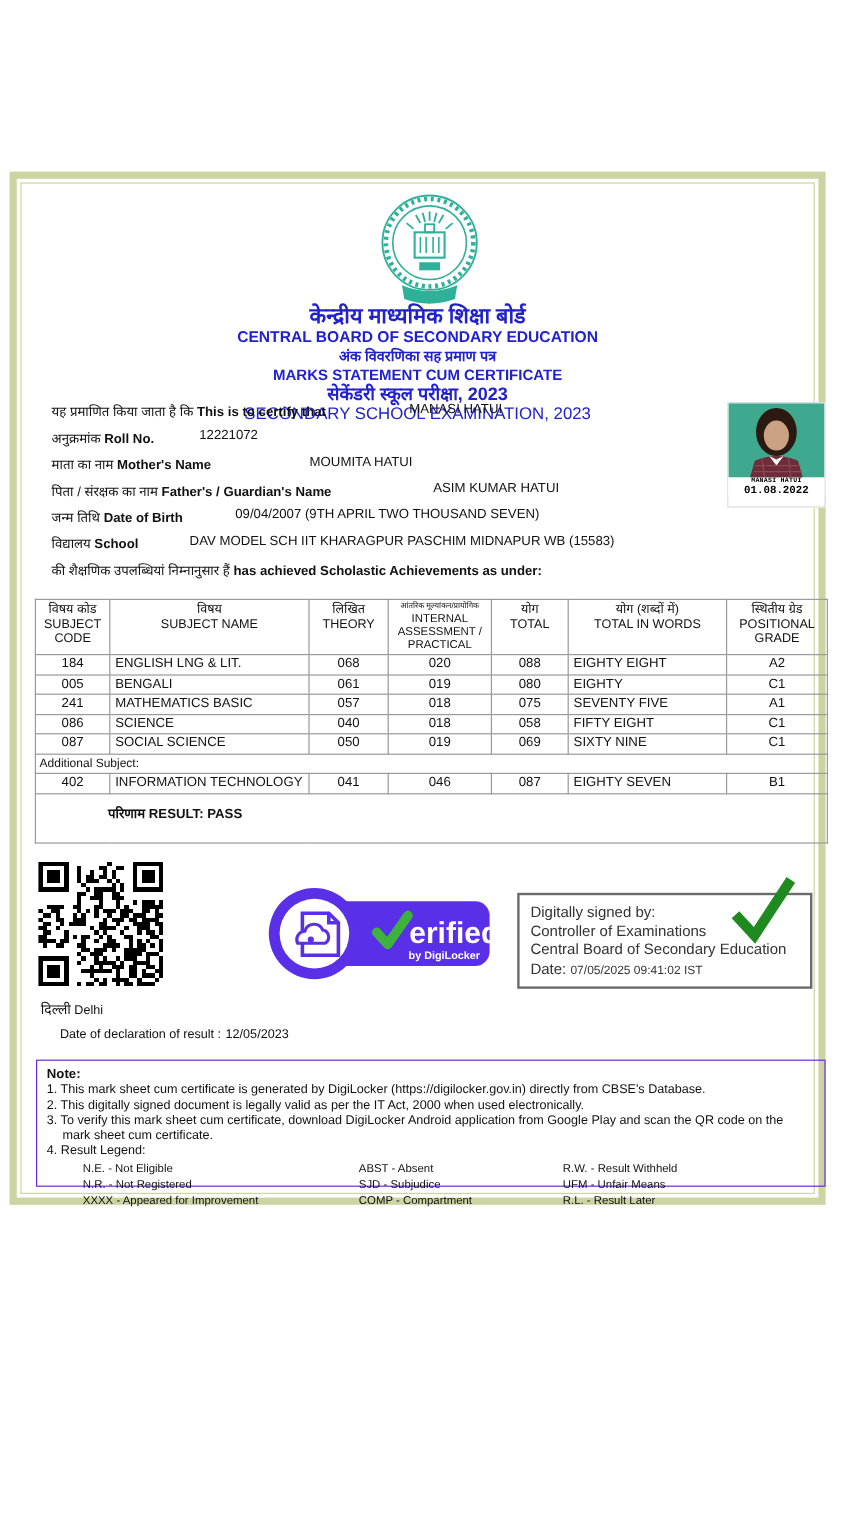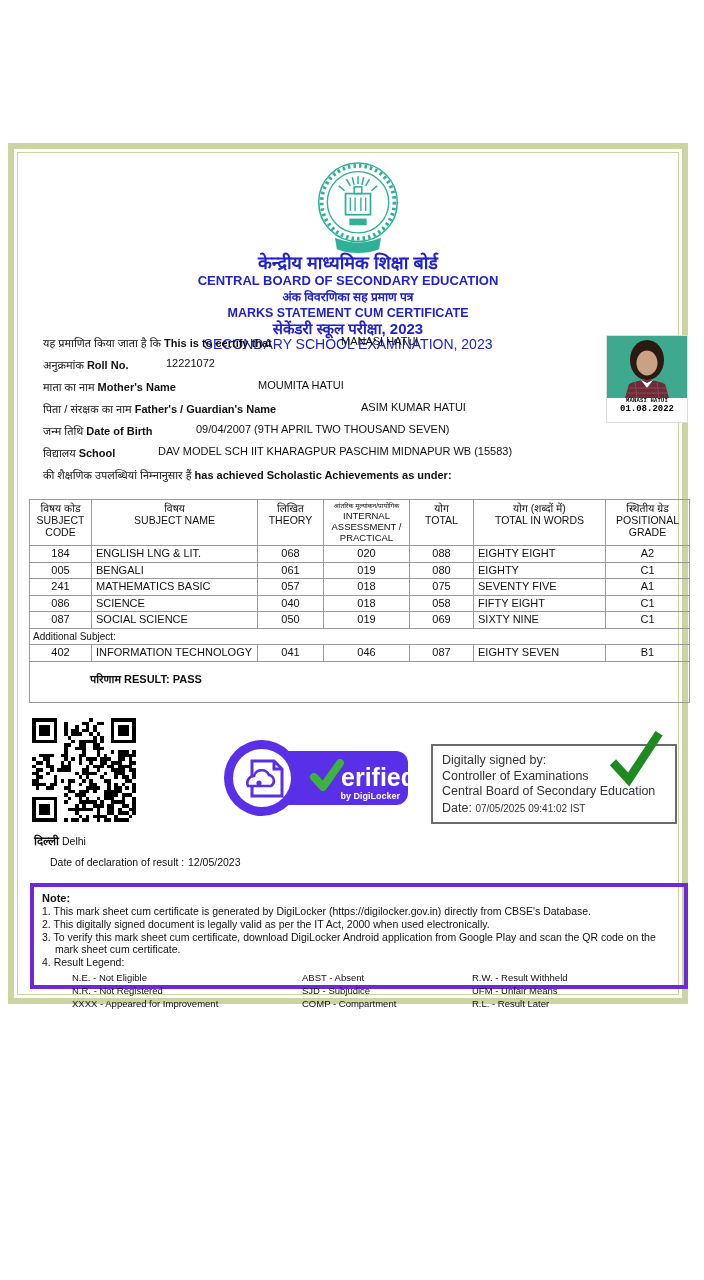--- a/index.html
+++ b/index.html
@@ -42,36 +42,36 @@
   table.marks th.small-head { font-size:9.5px; line-height:11px; }
   table.marks th.small-head .hi { font-size:6.5px; line-height:8px; }
   table.marks td { padding:1px 4px; line-height:13.5px; font-size:11px; }
   td.c { text-align:center; }
   td.l { text-align:left; }
   tr.addl-row td { font-size:10px; padding:1px 3px; }
   tr.result-row td { border:1px solid #9a9a9a; padding:11px 0 16px 60px; font-weight:bold; font-size:11px; }
 
   .qr { position:absolute; left:14px; top:565px; width:104px; height:104px; }
   .place { position:absolute; left:16px; top:680px; font-size:10.5px; color:#111; }
-  .place .hi { font-weight:bold; font-size:11.5px;margin-top:28px; }
+  .place .hi { font-weight:normal; font-size:11.5px;margin-top:28px; }
 
   .badge { position:absolute; left:204px; top:586px; width:192px; height:80px; }
 
   .signbox { position:absolute; left:413px; top:591px; width:246px; height:80px;
     border:2px solid #6b6b6b; background:#fff; padding:7px 0 0 9px; color:#333; }
   .signbox .sline { font-size:12.5px; line-height:15.5px; white-space:nowrap; }
   .signbox .sdate { font-size:12.5px; line-height:16px; white-space:nowrap; }
   .signbox .sdate .dval { font-size:10px; font-weight:normal;margin-top:44px; }
   .sign-check { position:absolute; left:168px; top:-22px; width:66px; height:66px; }
 
   .decl { position:absolute; left:16px; top:703px; width:400px; font-size:10.5px; color:#111;padding-left:16px; }
   .decl .dval { position:absolute; left:154px; top:0; }
 
   .notebox { position:absolute; left:12px; top:730px; width:658px; height:106px;
-    border:4px solid #6d28d9; padding:5px 8px; color:#111; }
+    border:1px solid #6d28d9; padding:5px 8px; color:#111; }
   .note-title { font-size:11px; font-weight:bold; line-height:13px; }
   .note-item { font-size:10.5px; line-height:12.8px; padding-left:13px; text-indent:-13px; }
   .legend { position:relative; margin-top:2px; height:38px; }
   .legend .lg { position:absolute; font-size:9.5px; line-height:13px; white-space:nowrap; }
 </style>
 </head>
 <body>
 
 <div class="page">
   <div class="certificate">

